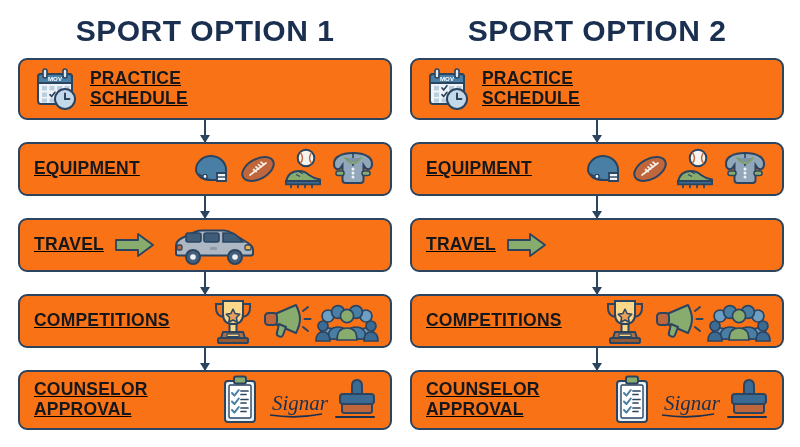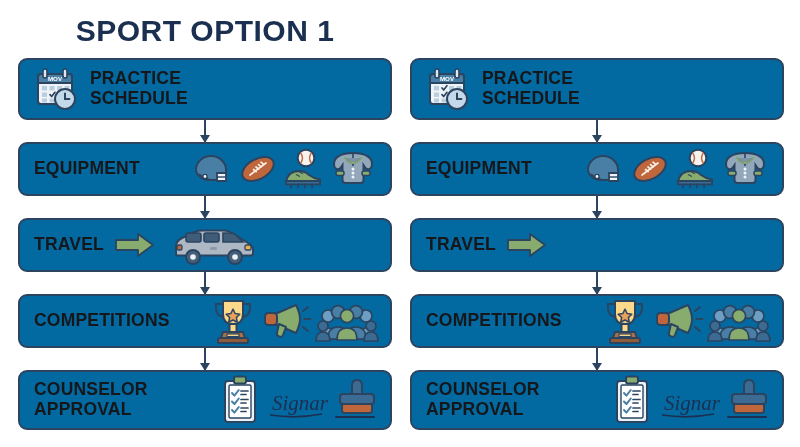--- a/index.html
+++ b/index.html
@@ -24,23 +24,24 @@
     color: #1b3050;
     white-space: nowrap;
   }
 
   .box {
     position: absolute;
     left: 8px;
     width: 374px;
     border: 2px solid #2b4460;
     border-radius: 9px;
-    background: #0369a1;
+    background: #f97316;
     display: flex;
     align-items: center;
+    text-decoration: underline;
   }
   .box-label {
     color: #15171a;
     font-size: 17.5px;
     font-weight: 700;
     letter-spacing: 0.2px;
     line-height: 1.12;
     white-space: pre-line;
   }
   .icons { display: flex; align-items: center; text-align: right; }
@@ -284,20 +285,21 @@
             <rect x="76" y="20" width="34" height="10" rx="3" fill="#3b6a92" stroke="#2b4460" stroke-width="2"></rect>
             <path d="M88 20 v-8 q0 -6 5 -6 q5 0 5 6 v8 z" fill="#3b6a92" stroke="#2b4460" stroke-width="2"></path>
           </svg>
         </span>
       </span>
     </div>
   </div>
 
   <div class="column col-right">
 
+    <div class="col-title">SPORT OPTION 2</div>
 
     <div class="connector" style="top:120px;height:22px;"></div>
     <div class="connector" style="top:196px;height:22px;"></div>
     <div class="connector" style="top:272px;height:22px;"></div>
     <div class="connector" style="top:348px;height:22px;"></div>
 
     <div class="box" style="top:58px;height:62px;padding:0 12px;gap:12px;">
       <span>
         <svg width="46" height="44" viewBox="0 0 46 44">
           <rect x="6" y="7" width="34" height="30" rx="3" fill="#eef3f8" stroke="#2b4460" stroke-width="2"></rect>

